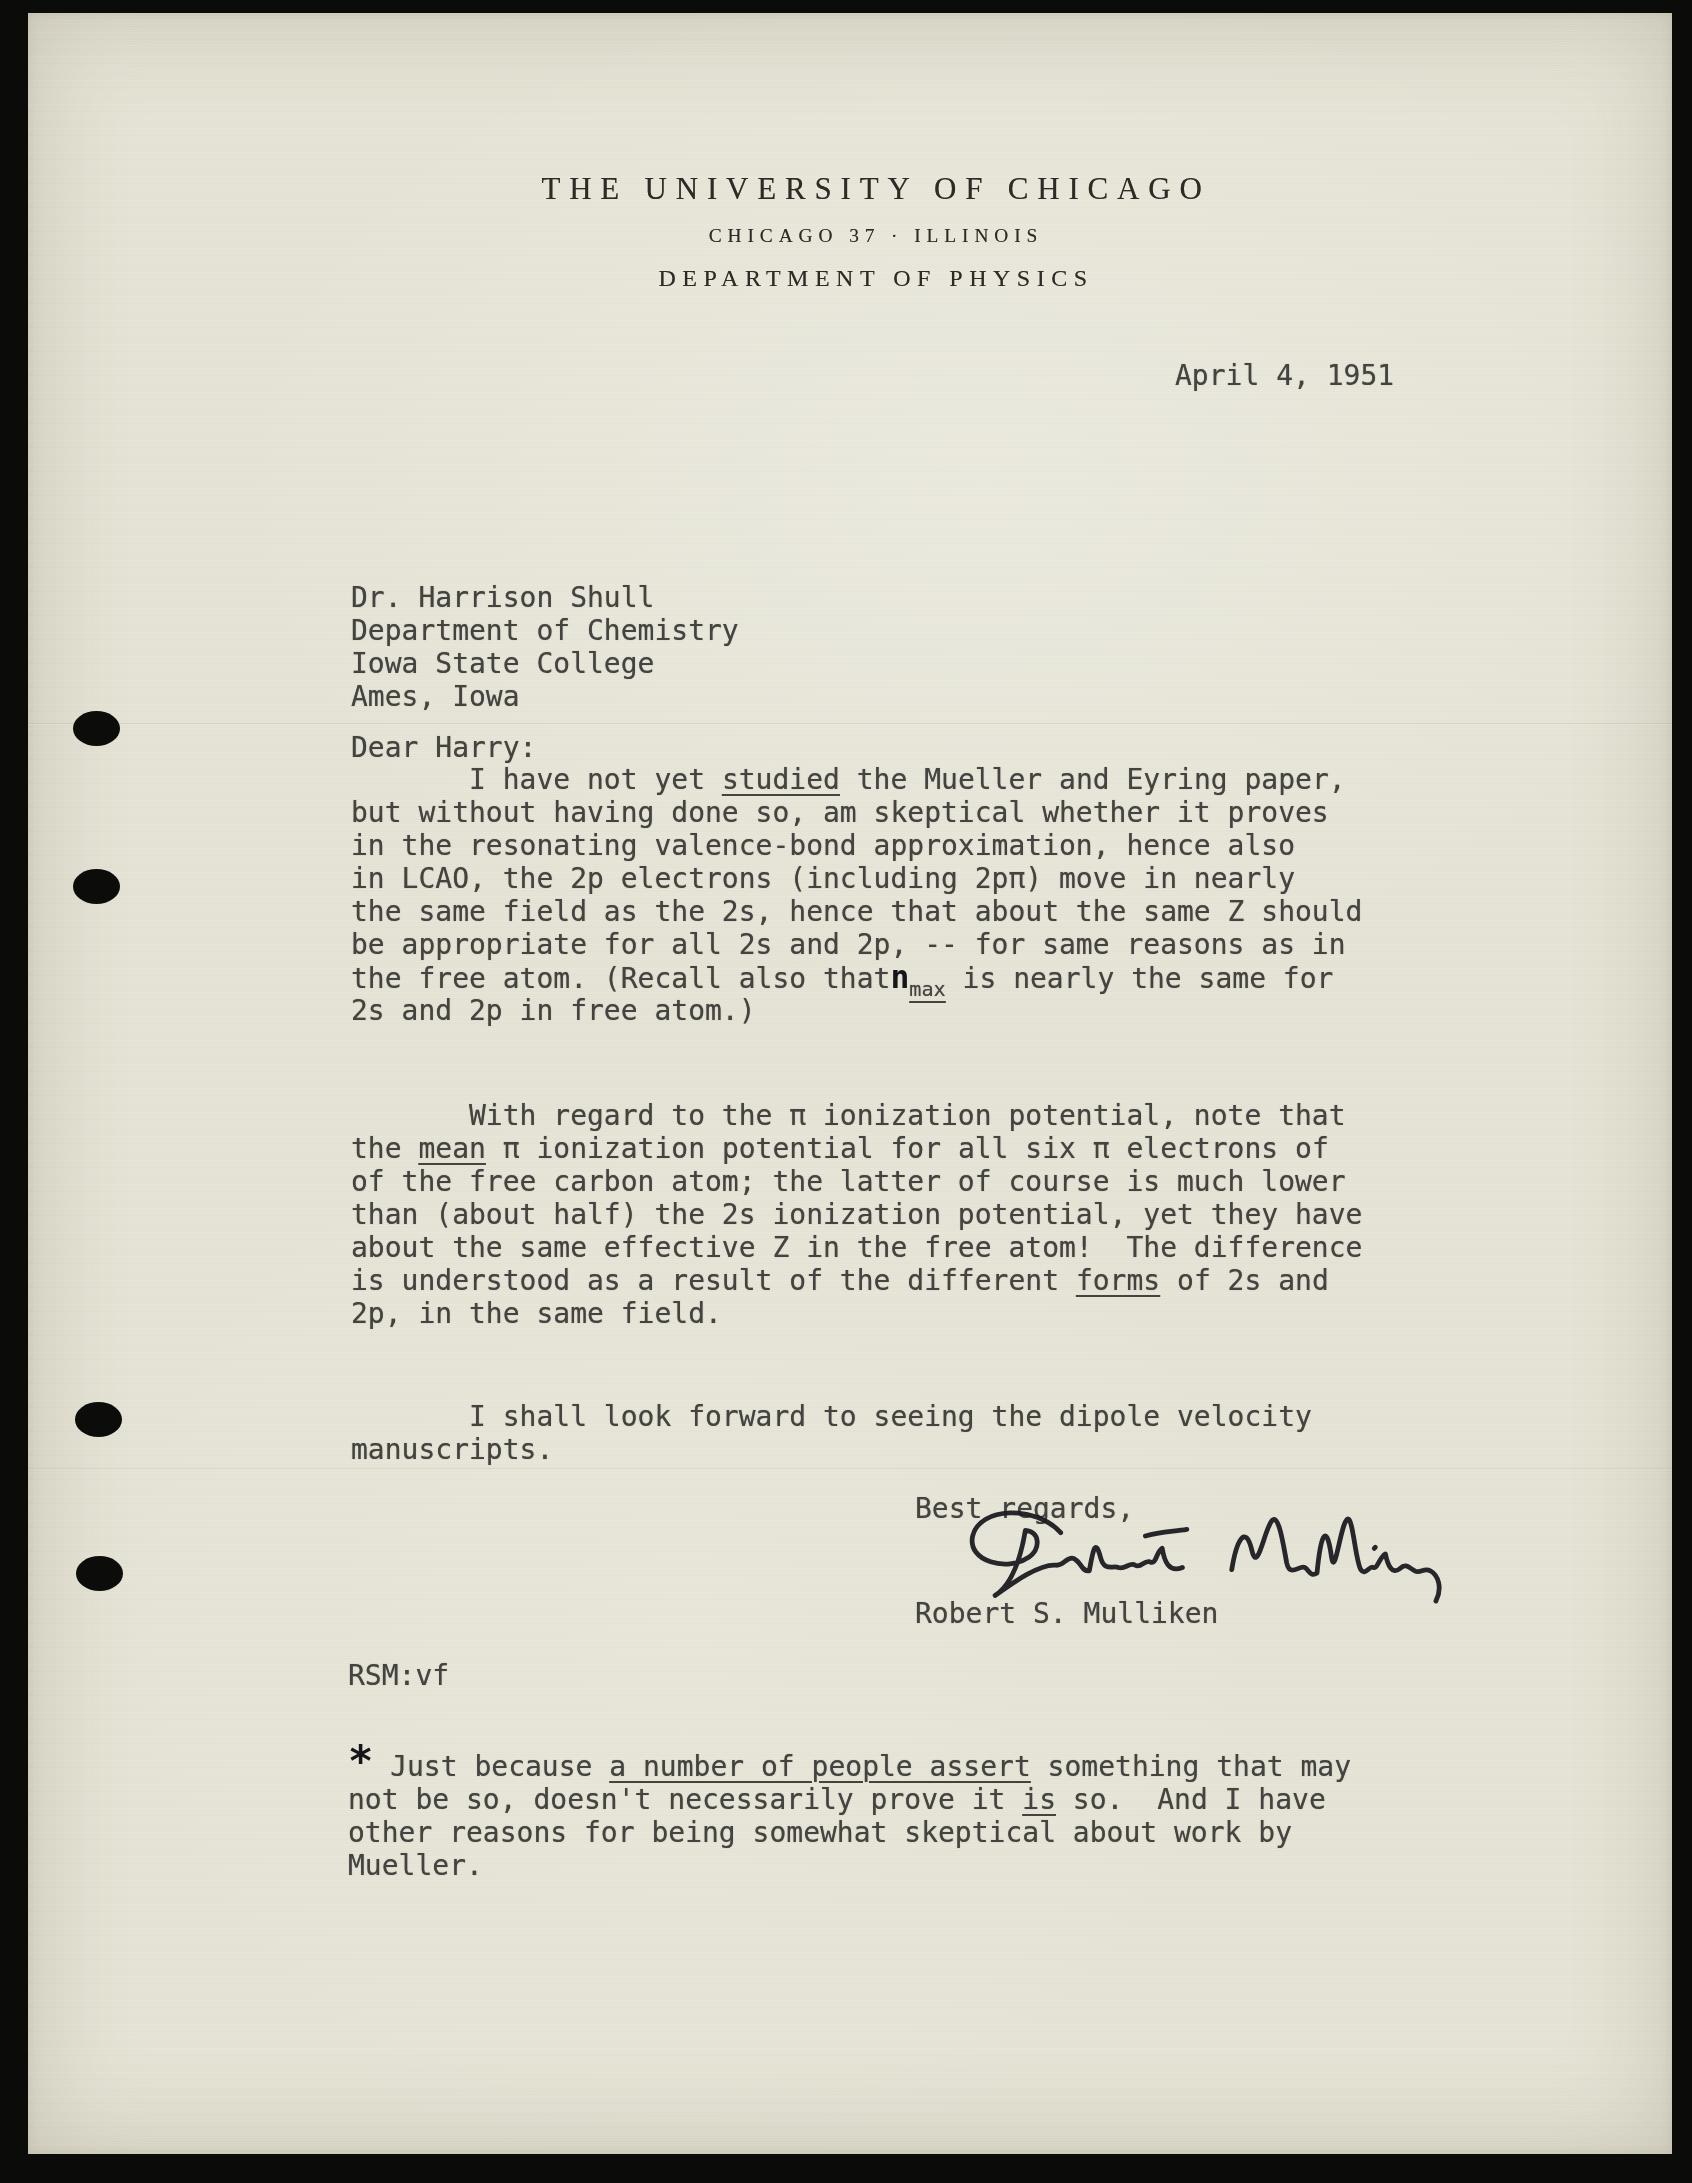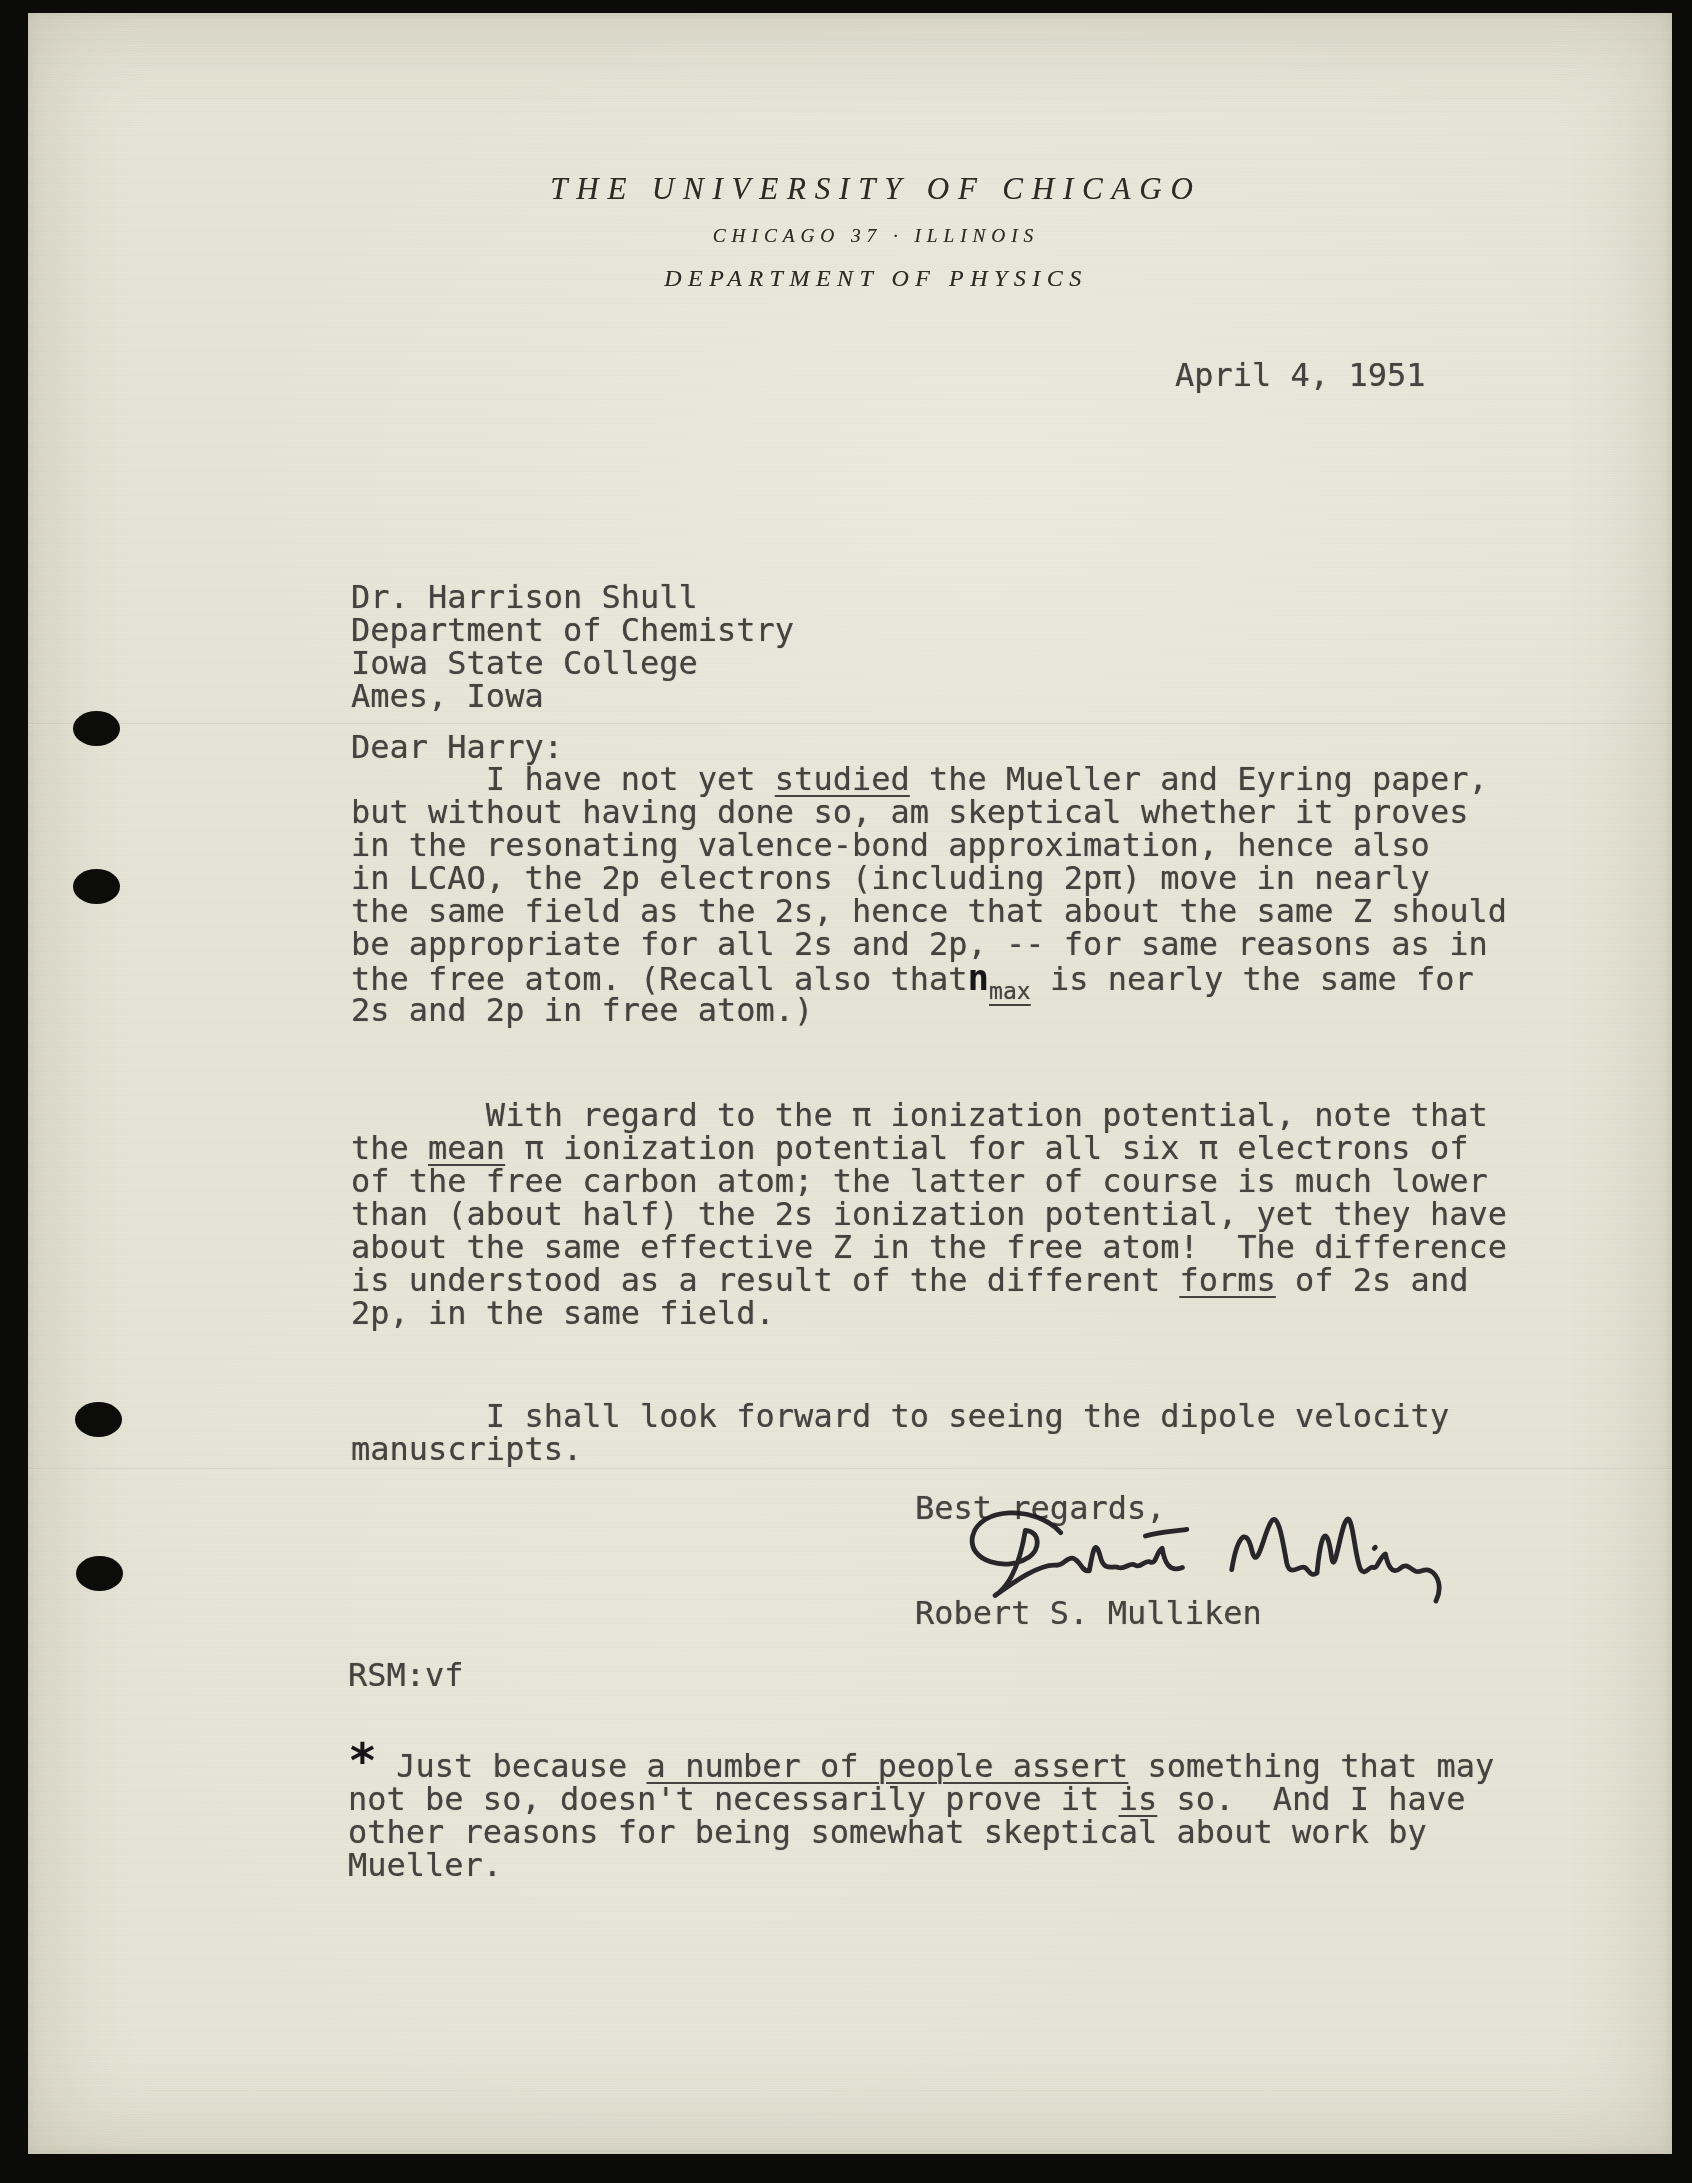--- a/index.html
+++ b/index.html
@@ -11,36 +11,35 @@
   .paper{
     position:absolute;left:28px;top:13px;width:1644px;height:2141px;
     background-color:#e6e4d6;
     background-image:
       radial-gradient(ellipse 1117px 764px at 58% 22%, rgba(255,255,255,0.22), rgba(255,255,255,0) 70%),
       radial-gradient(ellipse 940px 882px at 40% 75%, rgba(255,255,255,0.10), rgba(255,255,255,0) 70%),
       repeating-linear-gradient(0deg, rgba(125,118,96,0.028) 0 1.2px, rgba(255,255,255,0.02) 1.2px 2.4px);
     box-shadow: inset 0 0 100px rgba(95,88,62,0.22), inset 0 0 11.8px rgba(95,88,62,0.12);
   }
   
-  .type{position:absolute;font-size:32px;color:#454340;text-shadow:0 0 0.9px rgba(68,66,61,0.62);}
+  .type{position:absolute;font-size:28px;color:#454340;text-shadow:0 0 0.9px rgba(68,66,61,0.62);}
   .tline{white-space:pre;height:33px;line-height:33px;}
   .ind{padding-left:7ch;}
   .u{text-decoration:underline;text-decoration-thickness:2.1px;text-underline-offset:4.7px;}
   .sub{font-size:0.72em;vertical-align:-0.38em;}
   .sup{vertical-align:0.40em;}
   .hand{color:#16151a;font-weight:700;text-shadow:none;}
   .hand.big{display:inline-block;width:1ch;font-size:1.5em;line-height:0;}
   .sup.hand.big{font-size:1.32em;}
   .hand.n{display:inline-block;width:1ch;font-size:1.12em;}
   
   .letterline{
     position:absolute;left:0;right:0;text-align:center;padding-left:52px;
     font-family:"Liberation Serif","DejaVu Serif",serif;color:#2e2b27;
     text-shadow:0 0 0.6px rgba(46,43,39,0.5);
-    font-style:italic;
   }
   .lh1{top:158px;font-size:31px;letter-spacing:8.8px;}
   .lh2{top:212px;font-size:19.4px;letter-spacing:5.9px;}
   .lh3{top:252px;font-size:24px;letter-spacing:6.5px;}
   
   .hole{position:absolute;width:47px;height:35px;background:#0c0c0b;border-radius:50%;}
   .hole1{left:73px;top:711px;}
   .hole2{left:73px;top:869px;}
   .hole3{left:75px;top:1402px;}
   .hole4{left:76px;top:1556px;}

